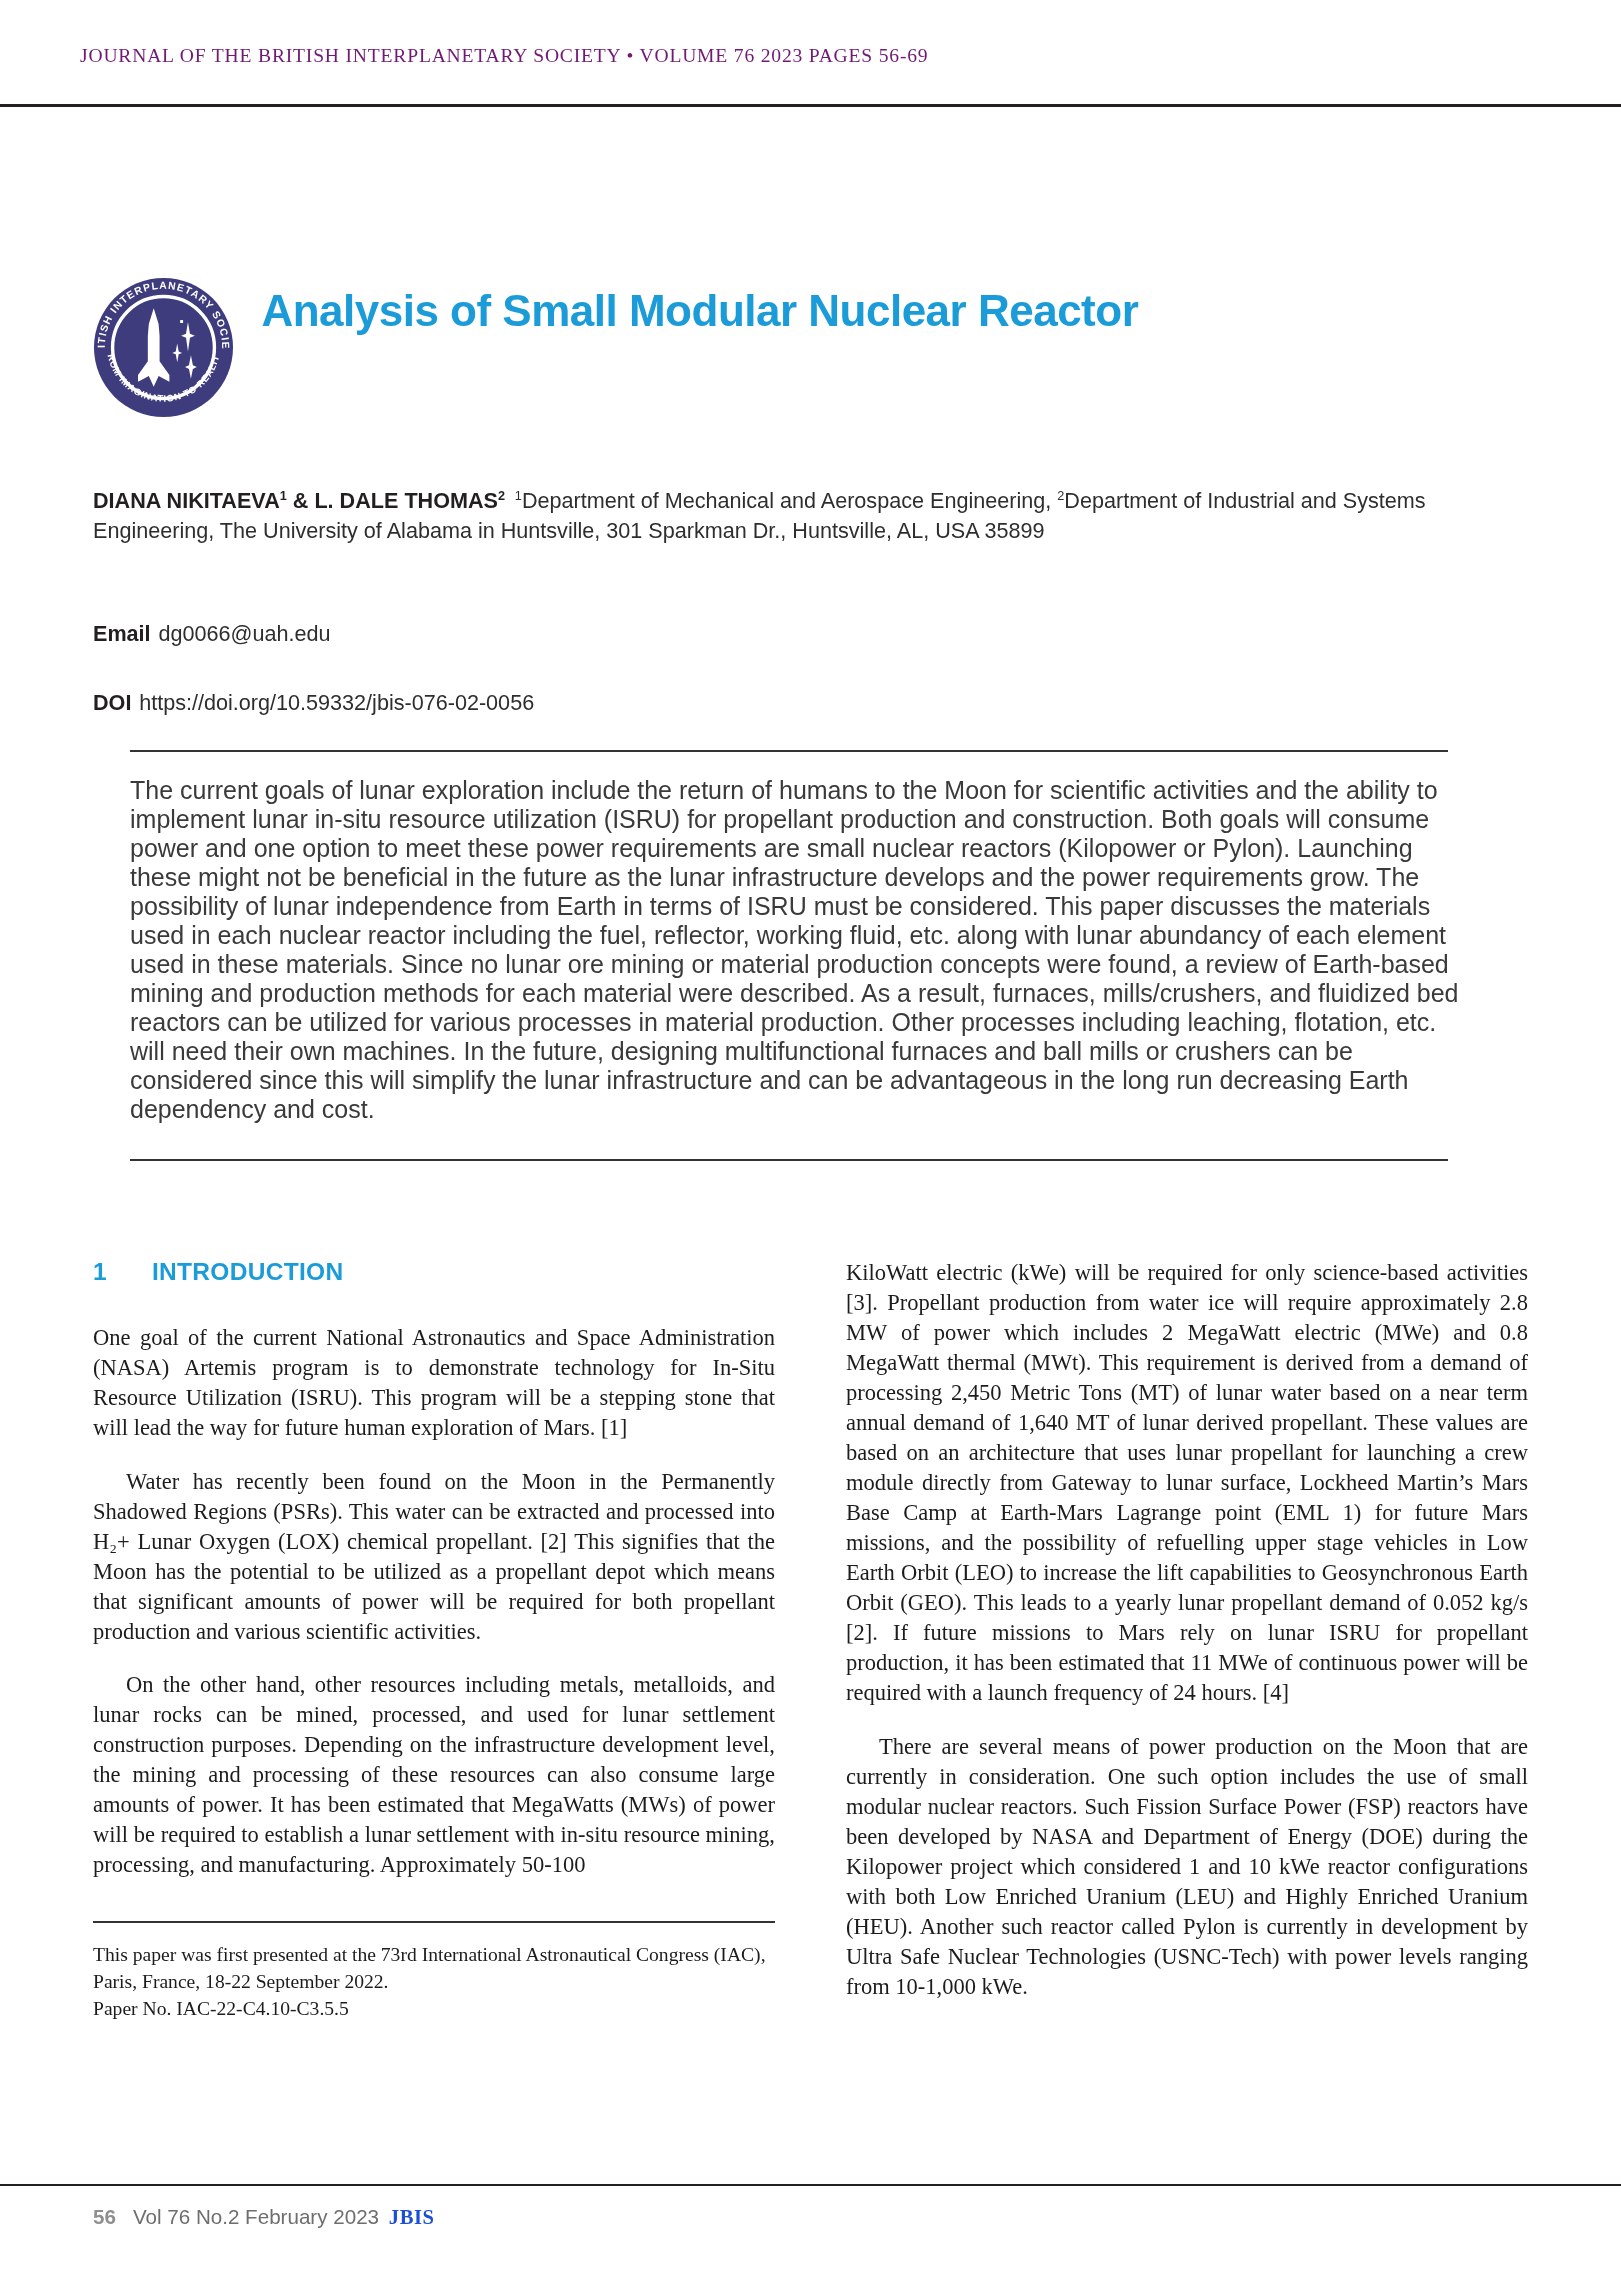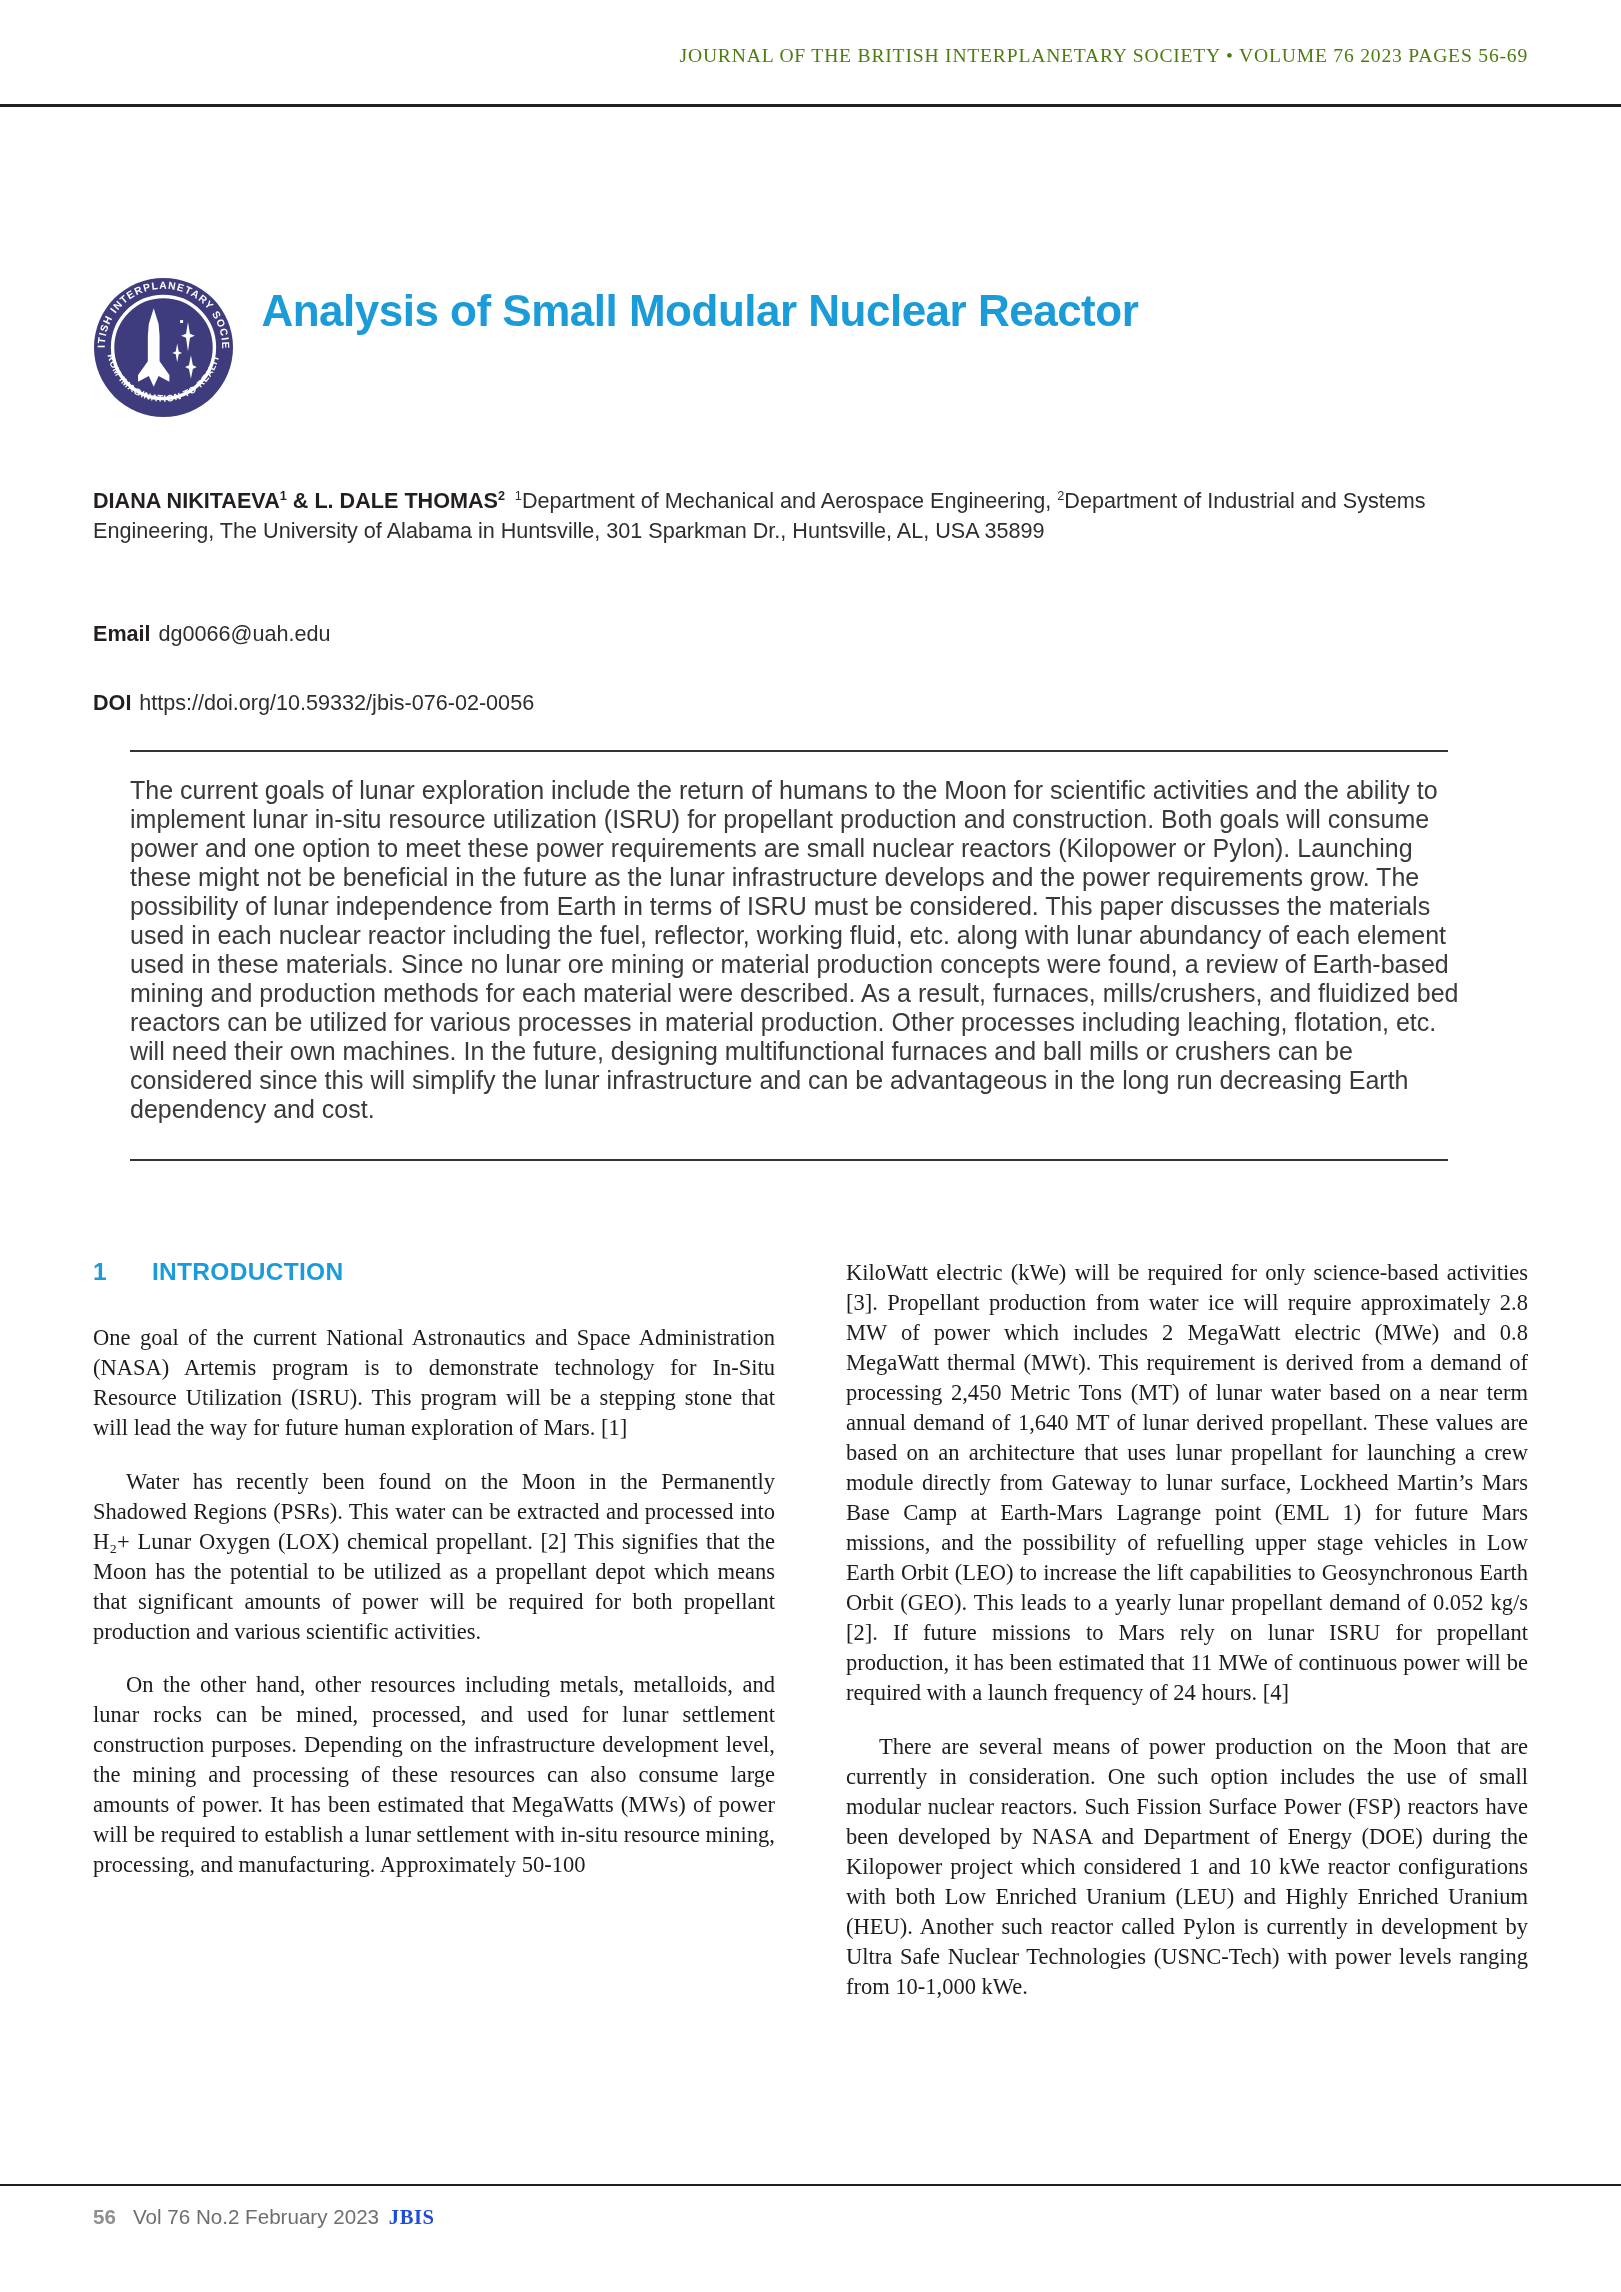--- a/index.html
+++ b/index.html
@@ -10,21 +10,21 @@
     --gray:#8a8a8a;
   }
   *{margin:0;padding:0;box-sizing:border-box;}
   html,body{background:#ffffff;}
   body{font-family:"Liberation Sans",sans-serif;color:var(--ink);}
   .page{position:relative;width:1621px;height:2293px;background:#fff;overflow:hidden;}
 
   
   .journal-header{position:absolute;top:45px;left:80px;right:93px;
     font-family:"Liberation Serif",serif;font-size:19.6px;letter-spacing:0.8px;
-    color:#4d7c0f;white-space:nowrap;text-align:right;}
+    color:#701a75;white-space:nowrap;}
   .header-rule{position:absolute;top:104px;left:0;width:1621px;height:2.9px;background:#231f20;}
 
   
   .masthead{position:absolute;top:277px;left:93px;right:59px;display:flex;align-items:flex-start;}
   .bis-logo{width:141px;height:141px;flex:0 0 auto;}
   .logo-fill{fill:var(--logo);}
   .paper-title{margin-left:27.4px;margin-top:5.9px;font-size:44px;line-height:56px;font-weight:bold;
     color:var(--accent);letter-spacing:-0.5px;}
 
   
@@ -120,20 +120,25 @@
 
   <div class="columns">
     <div class="col">
       <h2 class="section-heading">
         <span class="num">1</span>
         <span>INTRODUCTION</span>
       </h2>
       <p class="body-p">One goal of the current National Astronautics and Space Administration (NASA) Artemis program is to demonstrate technology for In-Situ Resource Utilization (ISRU). This program will be a stepping stone that will lead the way for future human exploration of Mars. [1]</p>
       <p class="body-p indent">Water has recently been found on the Moon in the Permanently Shadowed Regions (PSRs). This water can be extracted and processed into H₂+ Lunar Oxygen (LOX) chemical propellant. [2] This signifies that the Moon has the potential to be utilized as a propellant depot which means that significant amounts of power will be required for both propellant production and various scientific activities.</p>
       <p class="body-p indent">On the other hand, other resources including metals, metalloids, and lunar rocks can be mined, processed, and used for lunar settlement construction purposes. Depending on the infrastructure development level, the mining and processing of these resources can also consume large amounts of power. It has been estimated that MegaWatts (MWs) of power will be required to establish a lunar settlement with in-situ resource mining, processing, and manufacturing. Approximately 50-100</p>
+      <div class="footnote">
+        <div class="fn-rule"></div>
+        <p class="fn-text">This paper was first presented at the 73rd International Astronautical Congress (IAC), Paris, France, 18-22 September 2022.</p>
+        <p class="fn-text">Paper No. IAC-22-C4.10-C3.5.5</p>
+      </div>
     </div>
     <div class="col">
       <p class="body-p">KiloWatt electric (kWe) will be required for only science-based activities [3]. Propellant production from water ice will require approximately 2.8 MW of power which includes 2 MegaWatt electric (MWe) and 0.8 MegaWatt thermal (MWt). This requirement is derived from a demand of processing 2,450 Metric Tons (MT) of lunar water based on a near term annual demand of 1,640 MT of lunar derived propellant. These values are based on an architecture that uses lunar propellant for launching a crew module directly from Gateway to lunar surface, Lockheed Martin’s Mars Base Camp at Earth-Mars Lagrange point (EML 1) for future Mars missions, and the possibility of refuelling upper stage vehicles in Low Earth Orbit (LEO) to increase the lift capabilities to Geosynchronous Earth Orbit (GEO). This leads to a yearly lunar propellant demand of 0.052 kg/s [2]. If future missions to Mars rely on lunar ISRU for propellant production, it has been estimated that 11 MWe of continuous power will be required with a launch frequency of 24 hours. [4]</p>
       <p class="body-p indent">There are several means of power production on the Moon that are currently in consideration. One such option includes the use of small modular nuclear reactors. Such Fission Surface Power (FSP) reactors have been developed by NASA and Department of Energy (DOE) during the Kilopower project which considered 1 and 10 kWe reactor configurations with both Low Enriched Uranium (LEU) and Highly Enriched Uranium (HEU). Another such reactor called Pylon is currently in development by Ultra Safe Nuclear Technologies (USNC-Tech) with power levels ranging from 10-1,000 kWe.</p>
     </div>
   </div>
 
   <div class="footer-rule"></div>
   <div class="page-footer">
     <span class="pnum">56</span><span>Vol 76 No.2 February 2023</span><span class="brand">JBIS</span>

